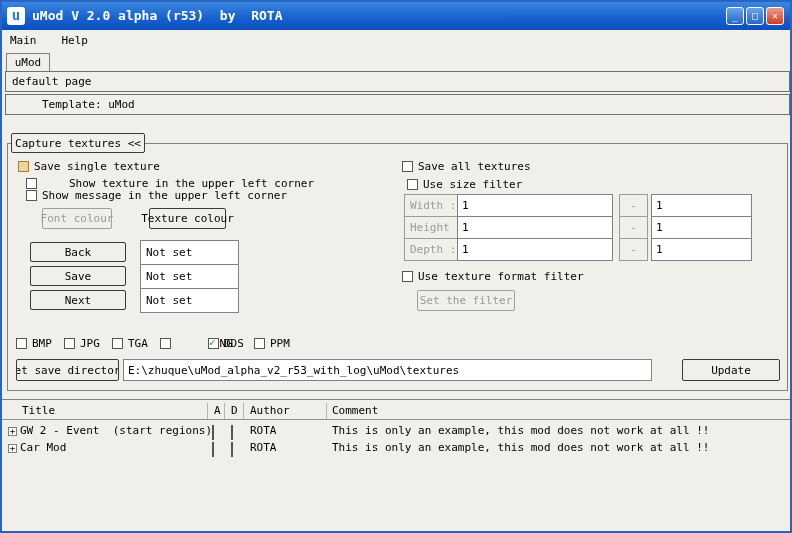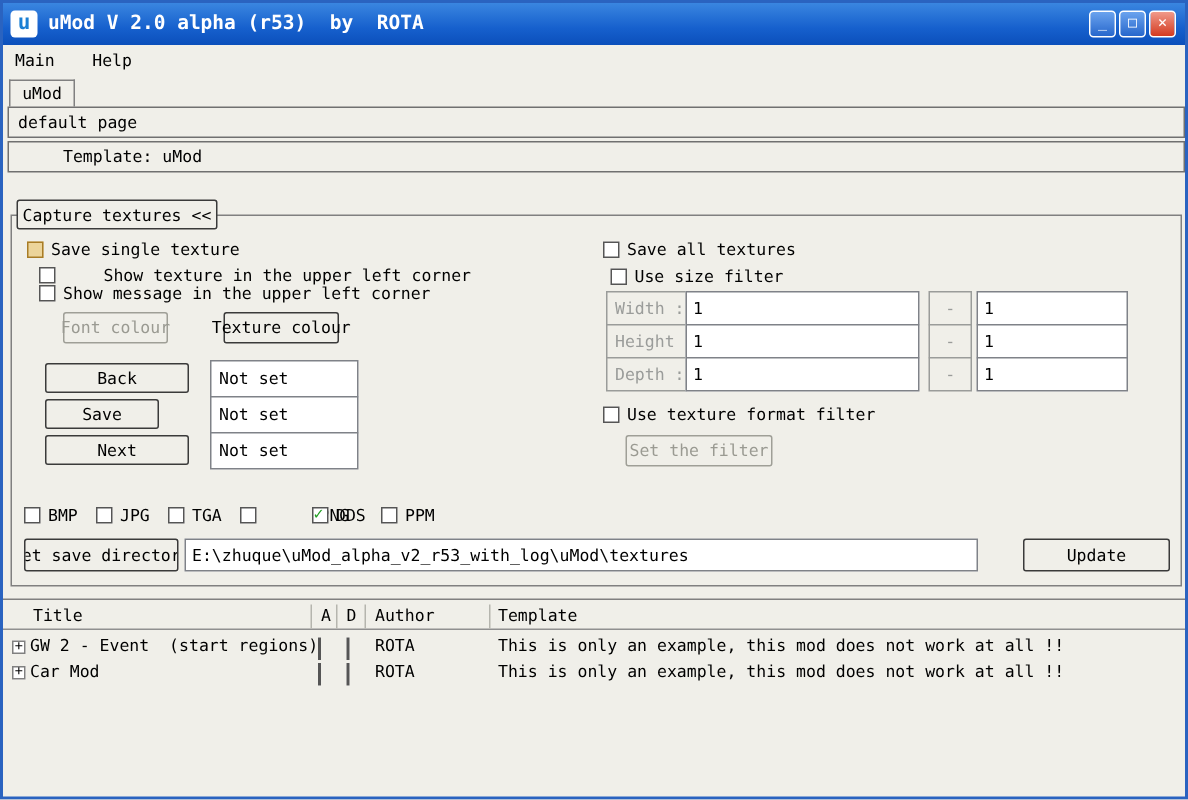--- a/index.html
+++ b/index.html
@@ -131,21 +131,21 @@
   </div>
   <div class="cbrow" style="left:24px; top:187px;">
     <span class="cb"></span>
     <span class="txt">Show message in the upper left corner</span>
   </div>
 
   <div class="btn disabled" style="left:40px; top:206px; width:70px; height:21px;">Font colour</div>
   <div class="btn" style="left:147px; top:206px; width:77px; height:21px;">Texture colour</div>
 
   <div class="btn" style="left:28px; top:240px; width:96px; height:20px;">Back</div>
-  <div class="btn" style="left:28px; top:264px; width:76px; height:20px;">Save</div>
+  <div class="btn" style="left:28px; top:264px; width:96px; height:20px;">Save</div>
   <div class="btn" style="left:28px; top:288px; width:96px; height:20px;">Next</div>
 
   <div class="field" style="left:138px; top:238px; width:99px; height:25px;">Not set</div>
   <div class="field" style="left:138px; top:262px; width:99px; height:25px;">Not set</div>
   <div class="field" style="left:138px; top:286px; width:99px; height:25px;">Not set</div>
 
   <div class="cbrow" style="left:400px; top:158px;">
     <span class="cb"></span>
     <span class="txt">Save all textures</span>
   </div>
@@ -207,21 +207,21 @@
   <div class="table-wrap">
     <div class="thead">
       <span class="abs txt" style="left:20px; top:1px;">Title</span>
       <span class="vsep" style="left:205px;"></span>
       <span class="abs txt" style="left:212px; top:1px;">A</span>
       <span class="vsep" style="left:222px;"></span>
       <span class="abs txt" style="left:229px; top:1px;">D</span>
       <span class="vsep" style="left:241px;"></span>
       <span class="abs txt" style="left:248px; top:1px;">Author</span>
       <span class="vsep" style="left:324px;"></span>
-      <span class="abs txt" style="left:330px; top:1px;">Template</span>
+      <span class="abs txt" style="left:330px; top:1px;">Comment</span>
     </div>
 
     <div class="trow" style="top:23px;">
       <span class="abs treebox" style="left:6px; top:4px;">+</span>
       <span class="abs txt" style="left:18px; top:1px;">GW 2 - Event  (start regions)</span>
       <span class="abs cb" style="left:210px; top:3px;"></span>
       <span class="abs cb" style="left:227px; top:3px;"></span>
       <span class="abs txt" style="left:248px; top:1px;">ROTA</span>
       <span class="abs txt" style="left:330px; top:1px;">This is only an example, this mod does not work at all !!</span>
     </div>

